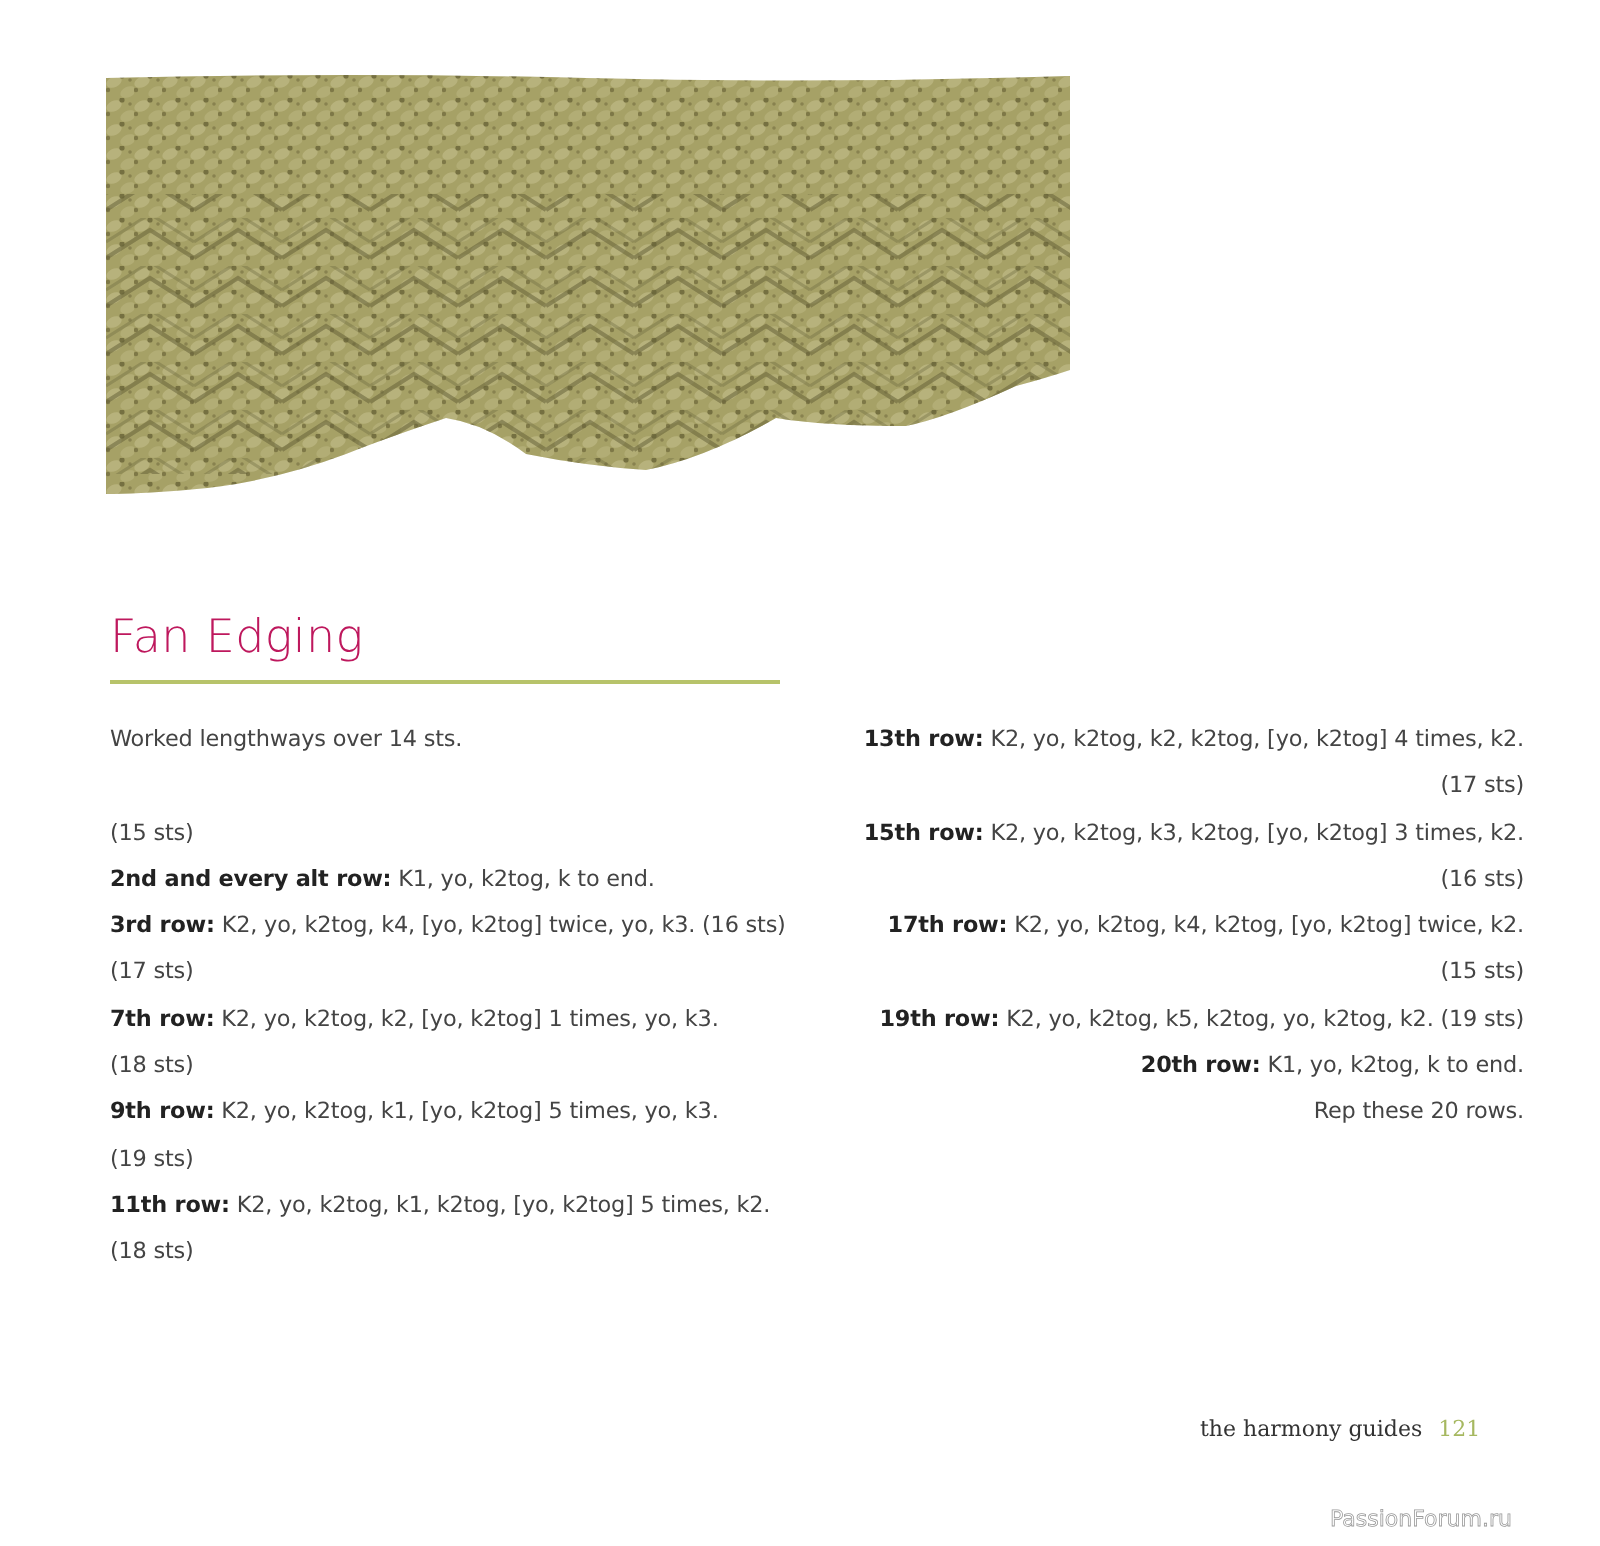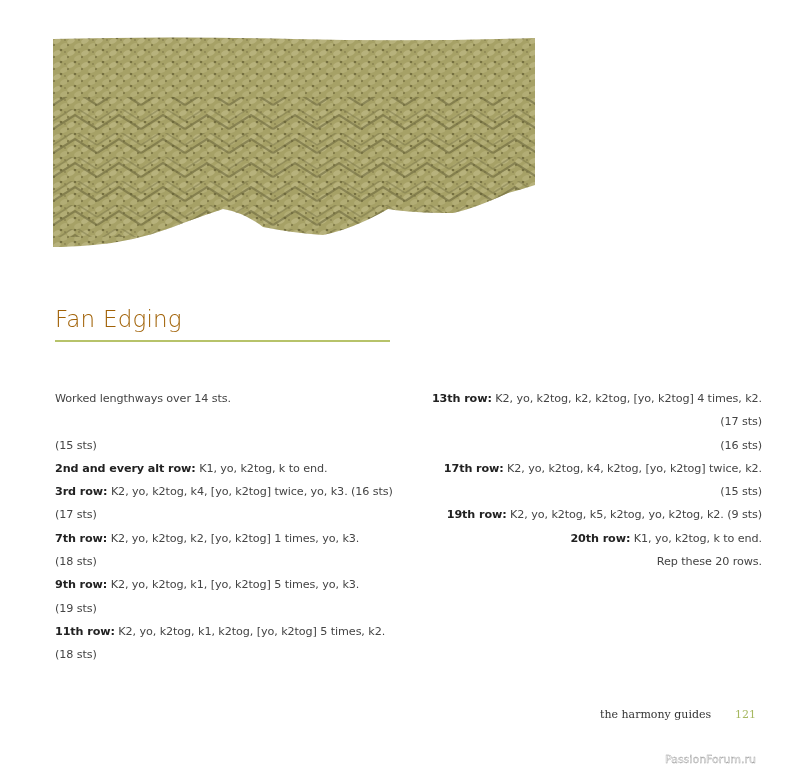--- a/index.html
+++ b/index.html
@@ -9,45 +9,44 @@
     font-family: "DejaVu Sans", "Liberation Sans", sans-serif;
     color: #3a3a3a;
   }
   .swatch {
     position: absolute; left: 53px; top: 37px; width: 482px; height: 213px;
   }
   .swatch svg { display: block; width: 100%; height: 100%; }
   .title {
     position: absolute; left: 55px; top: 306px;
     font-family: "DejaVu Sans", sans-serif; font-weight: 300;
-    font-size: 23px; color: #a16207; letter-spacing: 0.2px;
+    font-size: 23px; color: #be185d; letter-spacing: 0.2px;
     font-stretch: condensed;
   }
   .rule {
     position: absolute; left: 55px; top: 340px; width: 335px; height: 2px;
     background: #b7c36a;
   }
   .col {
     position: absolute; top: 358px;
     font-size: 11.2px; line-height: 23.3px; color: #444;
     font-family: "DejaVu Sans", sans-serif;
     letter-spacing: -0.1px;
-    margin-top: 29px;
   }
   .col.left { left: 55px; width: 345px; }
   .col.right { left: 422px; width: 340px; text-align: right; }
   .line { display: block; white-space: nowrap; }
   .gap { display: block; height: 23.3px; }
   .lbl { font-weight: bold; color: #222; }
   .footer {
     position: absolute; top: 708px; left: 600px; width: 170px;
     font-family: "DejaVu Serif", "Liberation Serif", serif;
     font-size: 11px; color: #333; white-space: nowrap;
   }
-  .footer .pg { color: #a6b860; margin-left: 24px; }
+  .footer .pg { color: #a6b860; margin-left: 8px; }
   .watermark {
     position: absolute; left: 665px; top: 753px;
     font-family: "DejaVu Sans", sans-serif; font-size: 11px;
     color: #fff; -webkit-text-stroke: 0.4px #9a9a9a;
   }
 </style>
 </head>
 <body>
 
 <div class="swatch" role="img" aria-label="Knitted fan edging swatch in olive-beige yarn">
@@ -99,26 +98,27 @@
   <span class="line">(19 sts)</span>
 
   <span class="line"><span class="lbl">11th row:</span><span> K2, yo, k2tog, k1, k2tog, [yo, k2tog] 5 times, k2.</span></span>
   <span class="line">(18 sts)</span>
 </div>
 
 <div class="col right">
   <span class="line"><span class="lbl">13th row:</span><span> K2, yo, k2tog, k2, k2tog, [yo, k2tog] 4 times, k2.</span></span>
   <span class="line">(17 sts)</span>
 
+  <span class="line"><span class="lbl">15th row:</span><span> K2, yo, k2tog, k3, k2tog, [yo, k2tog] 3 times, k2.</span></span>
   <span class="line">(16 sts)</span>
 
   <span class="line"><span class="lbl">17th row:</span><span> K2, yo, k2tog, k4, k2tog, [yo, k2tog] twice, k2.</span></span>
   <span class="line">(15 sts)</span>
 
-  <span class="line"><span class="lbl">19th row:</span><span> K2, yo, k2tog, k5, k2tog, yo, k2tog, k2. (9 sts)</span></span>
+  <span class="line"><span class="lbl">19th row:</span><span> K2, yo, k2tog, k5, k2tog, yo, k2tog, k2. (19 sts)</span></span>
 
   <span class="line"><span class="lbl">20th row:</span><span> K1, yo, k2tog, k to end.</span></span>
 
   <span class="line">Rep these 20 rows.</span>
 </div>
 
 <div class="footer">
   <span>the harmony guides</span><span class="pg">121</span>
 </div>
 

